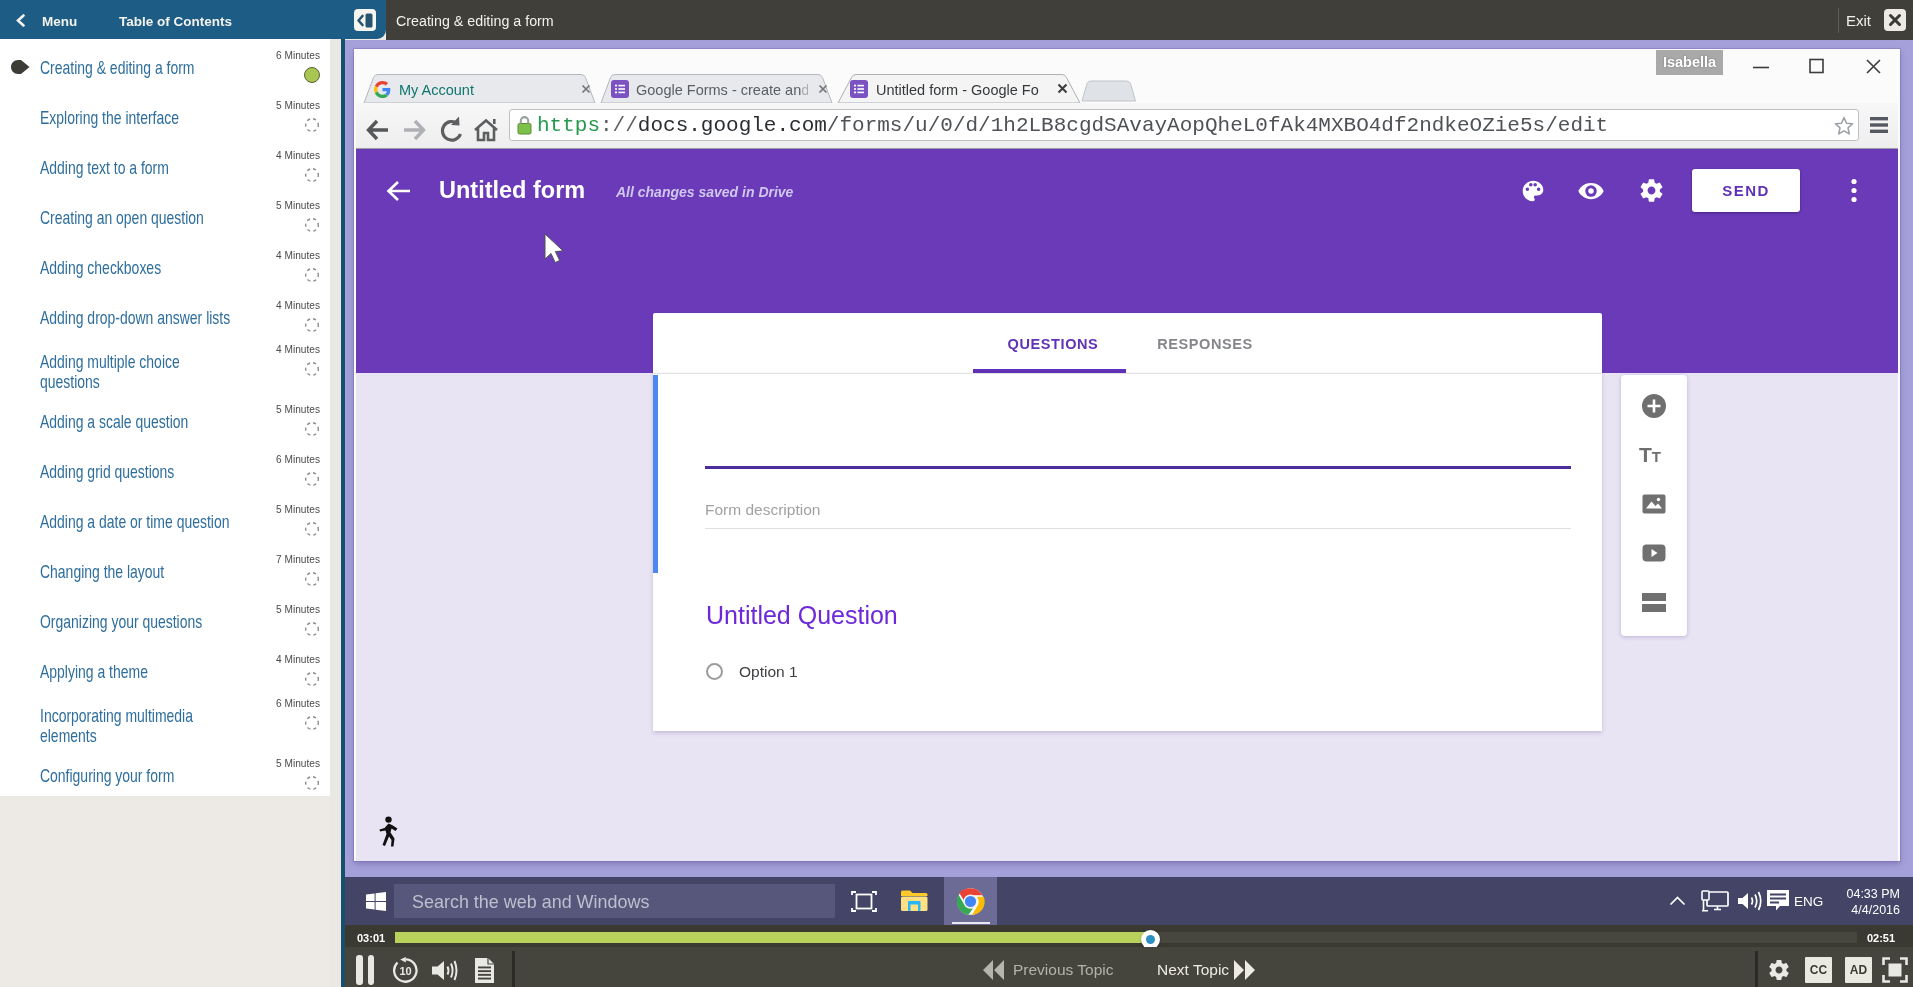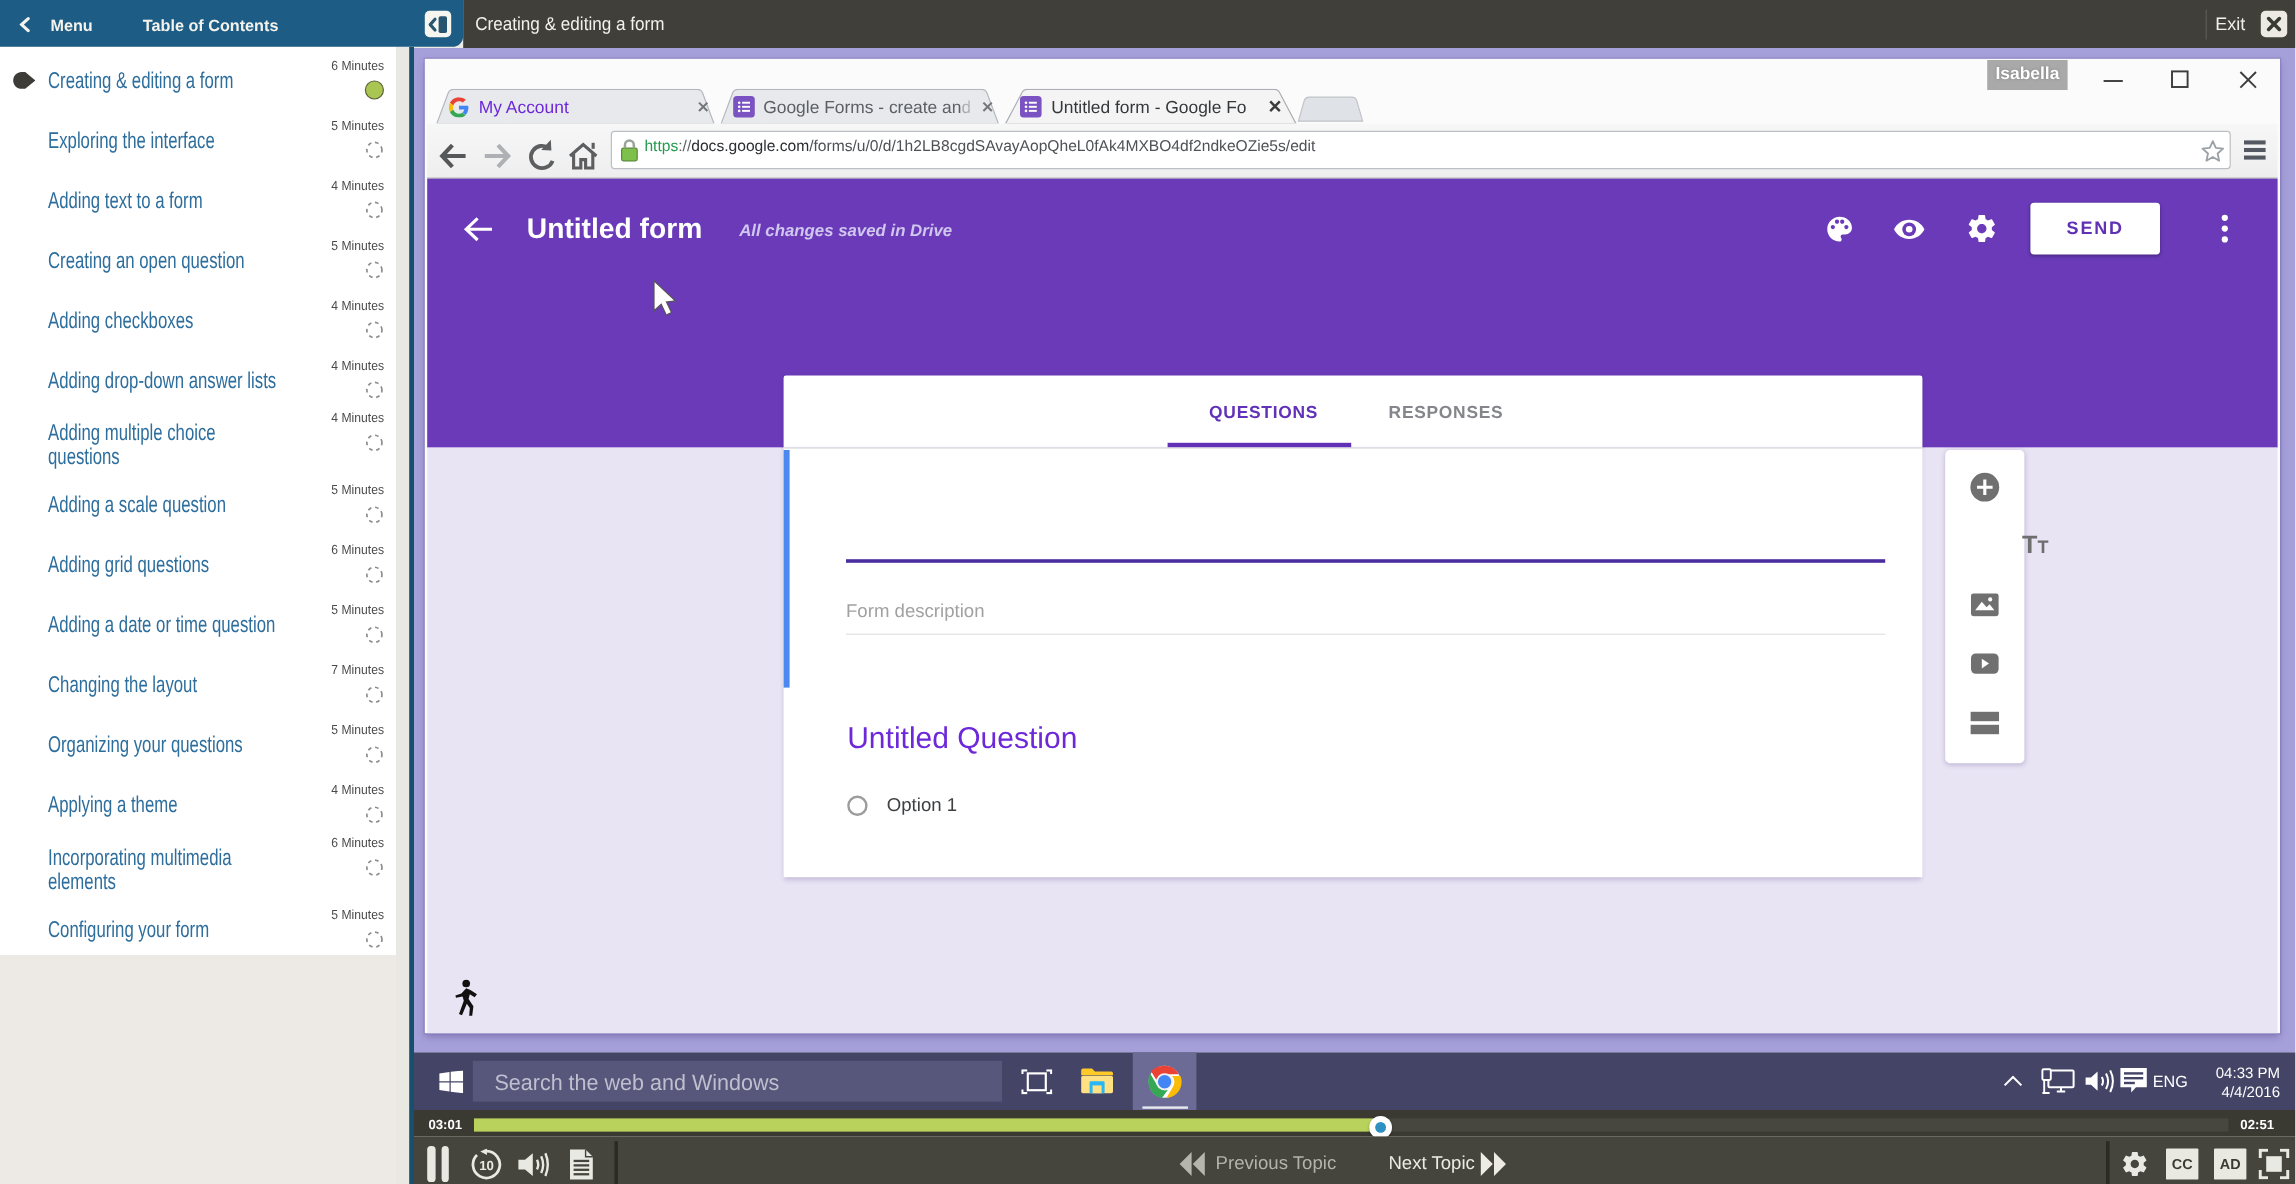--- a/index.html
+++ b/index.html
@@ -40,21 +40,21 @@
 
     <path d="M482 29 L495.5 3.5 Q496.8 0.5 500 0.5 L706 0.5 Q709.2 0.5 710.5 3.5 L724 29 Z" fill="#f4f4f4" stroke="#acafb4" stroke-width="1"></path>
   </svg>
 
   <svg class="abs" style="left:374px;top:81px;" width="17" height="17" viewBox="0 0 48 48">
     <path fill="#ea4335" d="M24 9.5c3.5 0 6.6 1.2 9.1 3.2l6.8-6.8C35.9 2.4 30.3 0 24 0 14.6 0 6.5 5.4 2.6 13.2l7.9 6.2C12.4 13.6 17.7 9.5 24 9.5z"></path>
     <path fill="#4285f4" d="M46.1 24.5c0-1.6-.1-3.1-.4-4.5H24v9h12.4c-.5 2.9-2.2 5.4-4.6 7l7.6 5.9c4.4-4.1 6.7-10.2 6.7-17.4z"></path>
     <path fill="#fbbc05" d="M10.5 28.6c-.5-1.5-.8-3-.8-4.6s.3-3.1.8-4.6l-7.9-6.2C1 16.5 0 20.1 0 24s1 7.5 2.6 10.8l7.9-6.2z"></path>
     <path fill="#34a853" d="M24 48c6.3 0 11.6-2.1 15.4-5.7l-7.6-5.9c-2.1 1.4-4.8 2.3-7.8 2.3-6.3 0-11.6-4.1-13.5-9.9l-7.9 6.2C6.5 42.6 14.6 48 24 48z"></path>
   </svg>
-  <div class="abs tabtxt" style="left:399px;top:82px;color:#6d28d9;">My Account</div>
+  <div class="abs tabtxt" style="left:399px;top:82px;color:#0f766e;">My Account</div>
   <svg class="abs" style="left:580px;top:83px;" width="12" height="12" viewBox="0 0 12 12">
       <path d="M2.5 2.5 L9.5 9.5 M9.5 2.5 L2.5 9.5" stroke="#737679" stroke-width="1.7"></path>
     </svg>
   <div class="abs" style="left:611px;top:80px;width:18px;height:18px;background:#7b52c1;border-radius:3px;"></div>
   <svg class="abs" style="left:611px;top:80px;" width="18" height="18" viewBox="0 0 18 18">
     <circle cx="5" cy="5.6" r="1.1" fill="#fff"></circle>
       <rect x="7.4" y="4.8" width="6.6" height="1.6" fill="#fff"></rect>
     <circle cx="5" cy="9" r="1.1" fill="#fff"></circle>
       <rect x="7.4" y="8.2" width="6.6" height="1.6" fill="#fff"></rect>
     <circle cx="5" cy="12.4" r="1.1" fill="#fff"></circle>
@@ -89,21 +89,21 @@
     <path d="M96 2.5 L96.5 11.5 L88 11 Z" fill="#5c5e60"></path>
 
     <path d="M112 16 L123 6.5 L134 16 M115 14 V26 H121 V19 H125 V26 H131 V14" stroke="#5c5e60" stroke-width="2.6" fill="none"></path>
     <rect x="130" y="5" width="2.6" height="5" fill="#5c5e60"></rect>
   </svg>
   <div class="abs" style="left:509px;top:109px;width:1350px;height:32px;background:#ffffff;border:1px solid #bcc0c4;border-radius:3px;box-sizing:border-box;"></div>
   <svg class="abs" style="left:516px;top:115px;" width="17" height="21" viewBox="0 0 17 21">
     <rect x="2" y="8.5" width="13" height="10.5" rx="1.5" fill="#7ec04c" stroke="#588a31" stroke-width="1"></rect>
     <path d="M4.8 8.5 V5.8 A3.7 3.7 0 0 1 12.2 5.8 V8.5" stroke="#98a49a" stroke-width="2.1" fill="none"></path>
   </svg>
-  <div class="abs" style="left:537px;top:114px;font-size:13px;color:#2a2d31;white-space:nowrap;"><span style="color:#25994d;">https</span><span style="color:#5c5f62;">://</span>docs.google.com<span style="color:#4e5257;">/forms/u/0/d/1h2LB8cgdSAvayAopQheL0fAk4MXBO4df2ndkeOZie5s/edit</span></div>
+  <div class="abs" style="left:537px;top:114px;font-size:21px;color:#2a2d31;white-space:nowrap;font-family:Liberation Mono, monospace;"><span style="color:#25994d;">https</span><span style="color:#5c5f62;">://</span>docs.google.com<span style="color:#4e5257;">/forms/u/0/d/1h2LB8cgdSAvayAopQheL0fAk4MXBO4df2ndkeOZie5s/edit</span></div>
   <svg class="abs" style="left:1832px;top:114px;" width="24" height="24" viewBox="0 0 24 24">
     <path d="M12 3.6 L14.5 9.2 L20.6 9.8 L16 13.9 L17.3 19.9 L12 16.8 L6.7 19.9 L8 13.9 L3.4 9.8 L9.5 9.2 Z" fill="none" stroke="#9aa0a6" stroke-width="1.5" stroke-linejoin="round"></path>
   </svg>
   <svg class="abs" style="left:1869px;top:115px;" width="20" height="20" viewBox="0 0 20 20">
     <rect x="1" y="2" width="18" height="3.4" fill="#545860"></rect>
     <rect x="1" y="8.3" width="18" height="3.4" fill="#545860"></rect>
     <rect x="1" y="14.6" width="18" height="3.4" fill="#545860"></rect>
   </svg>
 
   <div id="toc">
@@ -254,21 +254,21 @@
   <div class="abs" style="left:705px;top:528px;width:866px;height:1px;background:#e0e0e0;"></div>
   <div class="abs" style="left:706px;top:601px;color:#6d28d9;font-size:25px;">Untitled Question</div>
   <div class="abs" style="left:706px;top:663px;width:13px;height:13px;border:2px solid #9c9c9c;border-radius:50%;"></div>
   <div class="abs" style="left:739px;top:663px;color:#3e4144;font-size:15.5px;">Option 1</div>
 
   <div class="abs" style="left:1621px;top:375px;width:66px;height:261px;background:#ffffff;border-radius:4px;box-shadow:0 1px 4px rgba(90,70,140,.3);"></div>
   <svg class="abs" style="left:1641px;top:393px;" width="26" height="26" viewBox="0 0 26 26">
     <circle cx="13" cy="13" r="12" fill="#707070"></circle>
     <path d="M13 6.5 V19.5 M6.5 13 H19.5" stroke="#ffffff" stroke-width="2.6"></path>
   </svg>
-  <div class="abs" style="left:1639px;top:443px;color:#6e6e6e;font-size:21px;font-weight:bold;margin-left:46px;">T<span style="font-size:15px;">T</span></div>
+  <div class="abs" style="left:1639px;top:443px;color:#6e6e6e;font-size:21px;font-weight:bold;">T<span style="font-size:15px;">T</span></div>
   <svg class="abs" style="left:1642px;top:494px;" width="24" height="20" viewBox="0 0 24 20">
     <rect x="0.5" y="0.5" width="23" height="19" rx="2" fill="#707070"></rect>
     <path d="M4 14.5 L9.5 7.5 L13.5 12 L16 9.5 L20 14.5 Z" fill="#ffffff"></path>
     <circle cx="16.5" cy="5.5" r="1.7" fill="#ffffff"></circle>
   </svg>
   <svg class="abs" style="left:1642px;top:544px;" width="24" height="18" viewBox="0 0 24 18">
     <rect x="0.5" y="0.5" width="23" height="17" rx="4" fill="#707070"></rect>
     <path d="M9.5 5 L15.5 9 L9.5 13 Z" fill="#ffffff"></path>
   </svg>
   <svg class="abs" style="left:1642px;top:593px;" width="24" height="19" viewBox="0 0 24 19">

